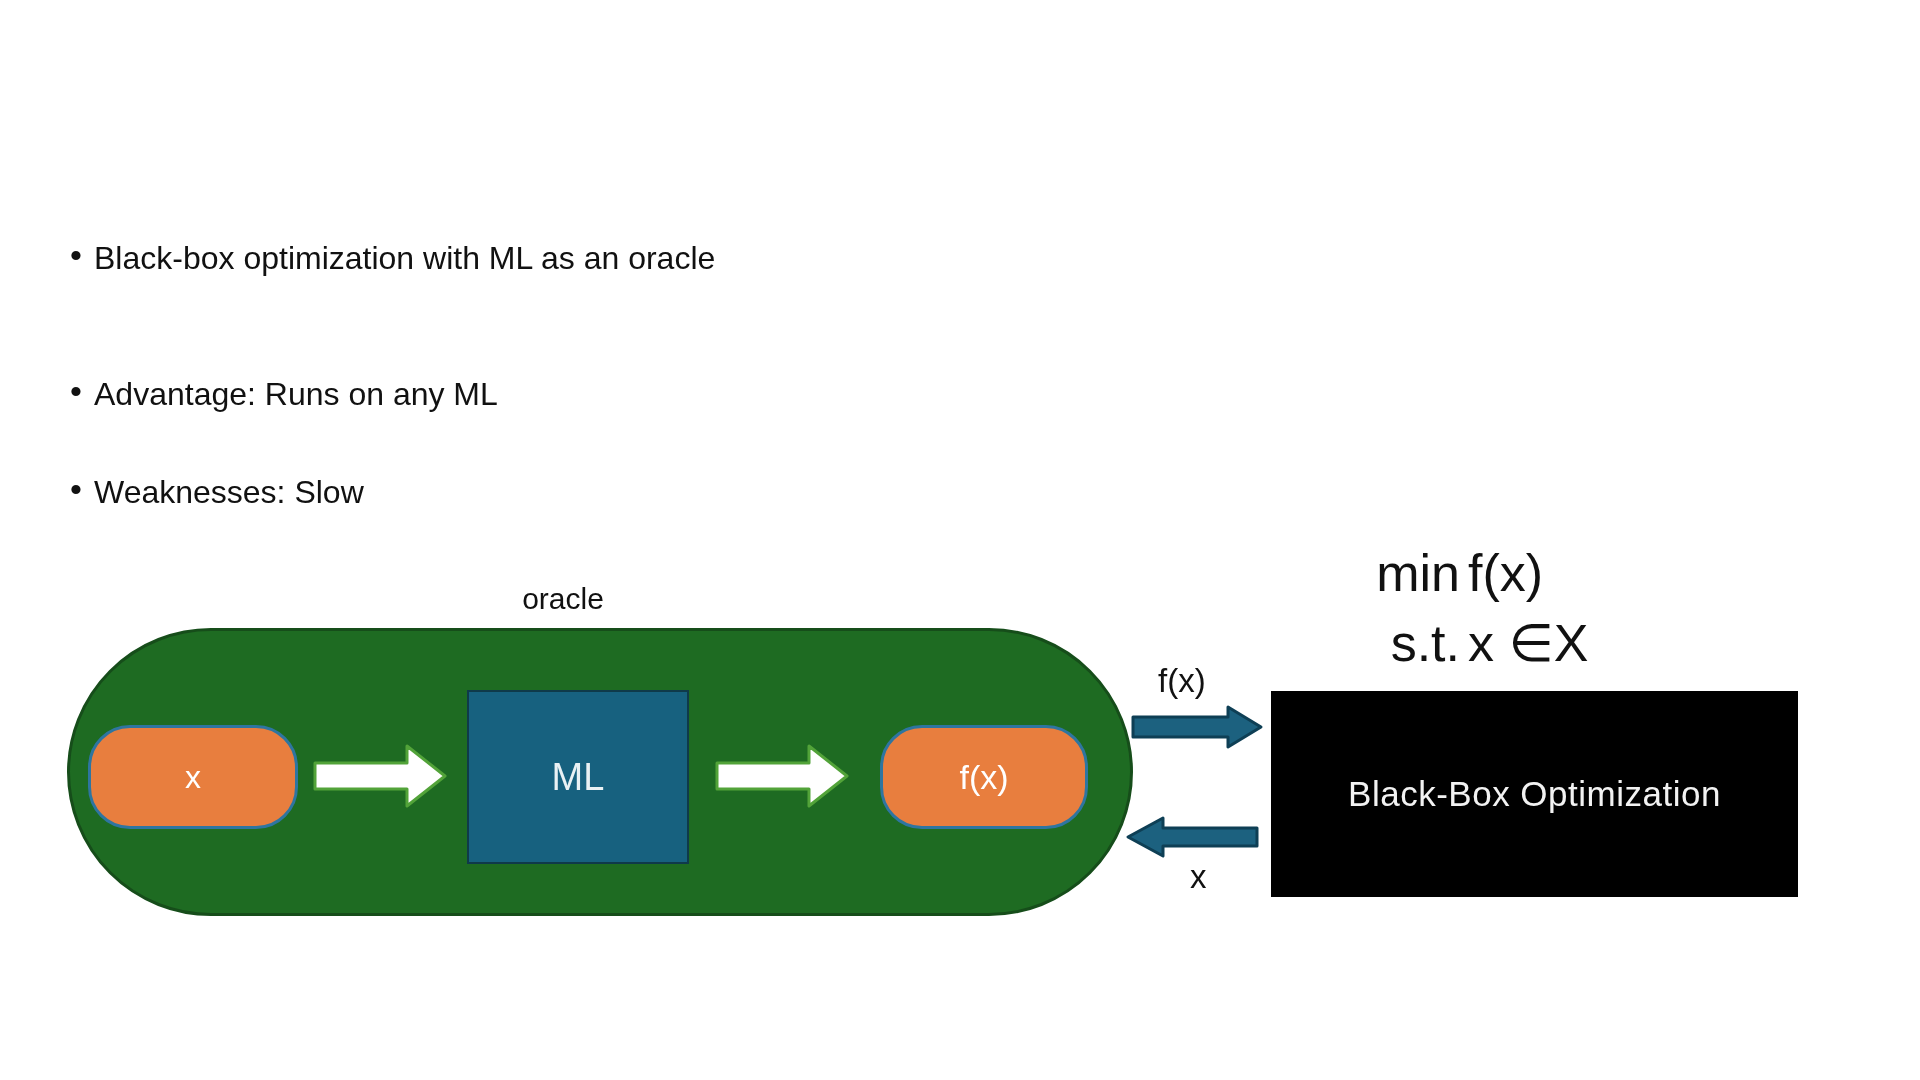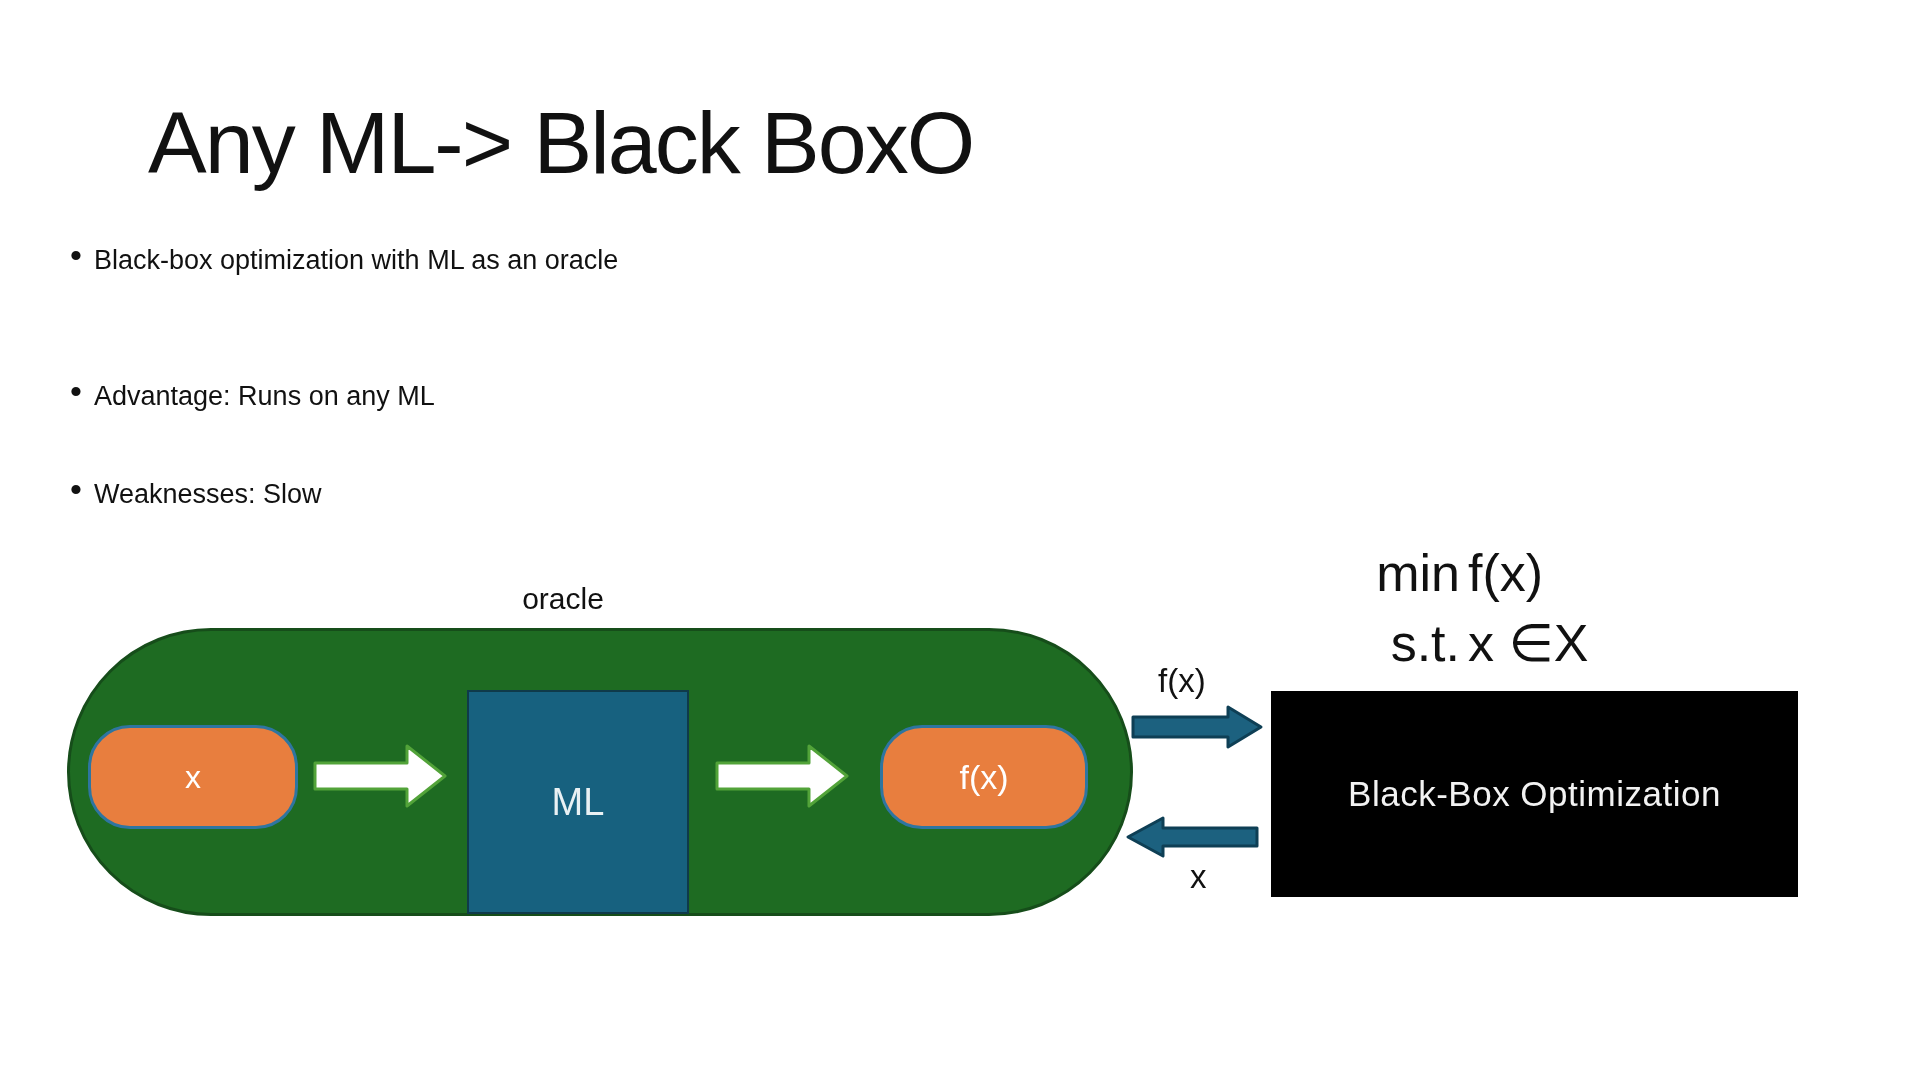--- a/index.html
+++ b/index.html
@@ -25,21 +25,21 @@
     top: 92px;
     font-size: 88px;
     font-weight: 200;
     letter-spacing: -2px;
     color: #111111;
     white-space: nowrap;
   }
   .bullet {
     position: absolute;
     left: 70px;
-    font-size: 27px;
+    font-size: 32px;
     font-weight: 300;
     color: #111111;
     white-space: nowrap;
   }
   .bullet::before {
     content: "\2022";
     display: inline-block;
     width: 24px;
     font-size: 34px;
     vertical-align: 2px;
@@ -94,21 +94,21 @@
     top: 725px;
     width: 208px;
     height: 104px;
     font-size: 34px;
   }
   .ml-box {
     position: absolute;
     left: 467px;
     top: 690px;
     width: 222px;
-    height: 224px;
+    height: 174px;
     background: var(--teal-fill);
     border: 2px solid var(--teal-border);
     box-sizing: border-box;
     display: flex;
     align-items: center;
     justify-content: center;
     color: #e9f1f4;
     font-size: 38px;
     font-weight: 300;
   }
@@ -164,21 +164,20 @@
     gap: 8px;
   }
   .formula .lhs { text-align: right; }
   .formula .rhs { text-align: left; white-space: nowrap; }
 </style>
 </head>
 <body>
 
 <div class="slide">
 
-  <div class="title">Any ML-&gt; Black BoxO</div>
 
   <div class="bullet bullet-1">Black-box optimization with ML as an oracle</div>
   <div class="bullet bullet-2">Advantage: Runs on any ML</div>
   <div class="bullet bullet-3">Weaknesses: Slow</div>
 
   <div class="oracle-label">oracle</div>
 
   <div class="green-stadium"></div>
 
   <div class="orange-pill pill-x">

